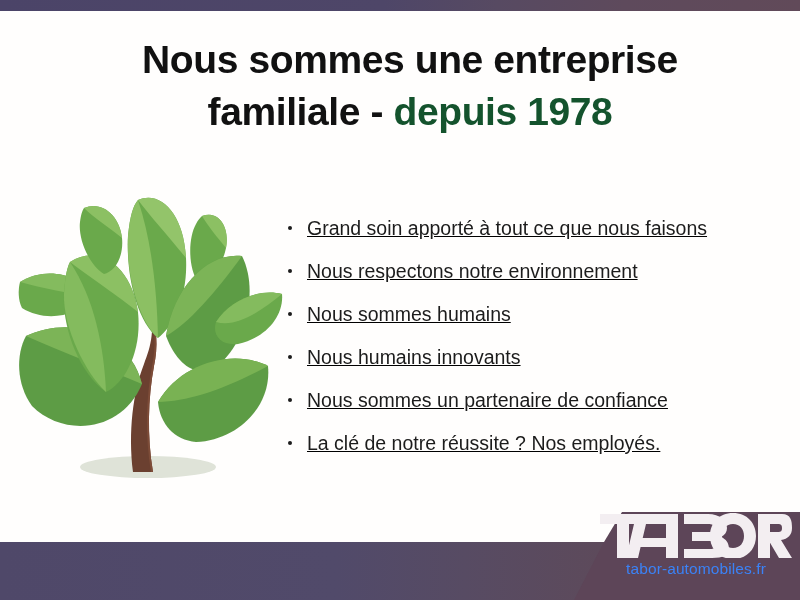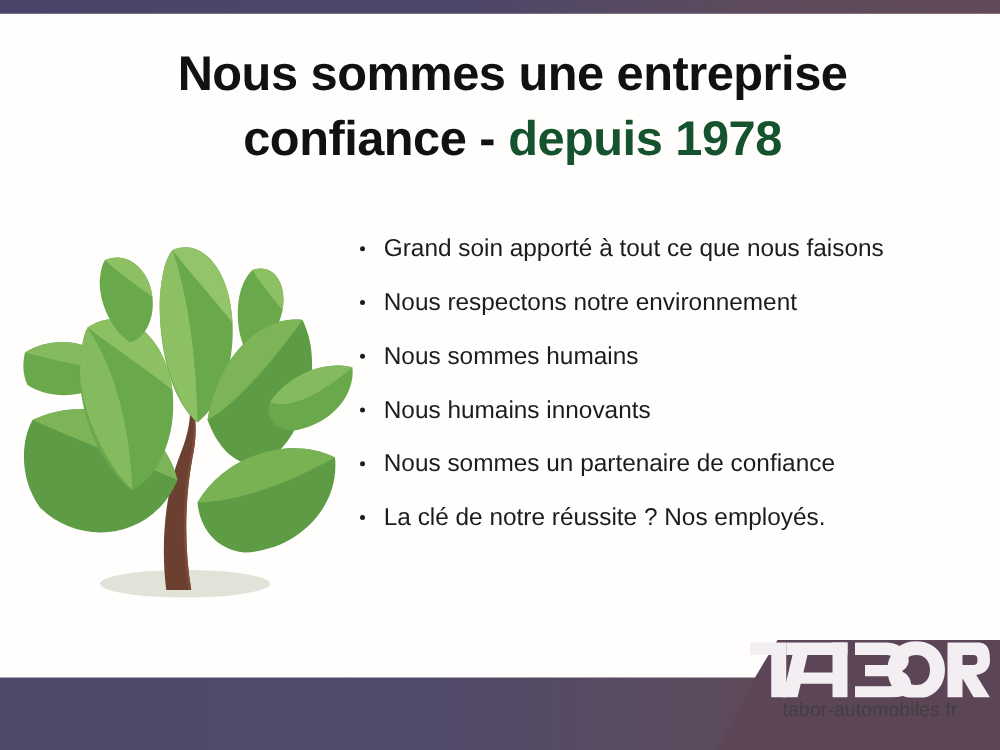--- a/index.html
+++ b/index.html
@@ -57,21 +57,21 @@
     top: 512px;
     width: 192px;
     height: 46px;
   }
   .logo-url {
     position: absolute;
     left: 600px;
     top: 560px;
     width: 192px;
     text-align: center;
-    color: #404040;
+    color: #3b82f6;
     font-size: 15.5px;
     letter-spacing: 0.1px;
     white-space: nowrap;
     font-family: "Liberation Sans", sans-serif;
   }
 
   
   .heading {
     position: absolute;
     left: 60px;
@@ -86,25 +86,26 @@
     font-family: "Liberation Sans", sans-serif;
   }
   .heading .accent {
     color: #14532d;
   }
 
   
   .bullets {
     position: absolute;
     left: 284px;
-    top: 178px;
+    top: 207px;
     width: 500px;
     margin: 0;
     padding: 0;
     list-style: none;
+    text-decoration: underline;
   }
   .bullets li {
     position: relative;
     height: 43px;
     line-height: 43px;
     padding-left: 23px;
     font-size: 19.5px;
     color: #1c1c1c;
     white-space: nowrap;
     font-family: "Liberation Sans", sans-serif;
@@ -130,21 +131,21 @@
 </style>
 </head>
 <body>
 
 <div class="slide">
 
   <div class="bar-top"></div>
 
   <div class="heading">
     <span>Nous sommes une entreprise</span><br>
-    <span>confiance - </span><span class="accent">depuis 1978</span>
+    <span>familiale - </span><span class="accent">depuis 1978</span>
   </div>
 
   <div class="tree">
     <svg viewBox="0 0 270 308" width="270" height="308" xmlns="http://www.w3.org/2000/svg">
 
       <ellipse cx="132" cy="281" rx="68" ry="11" fill="#dfe3d8"></ellipse>
 
       <path d="M117 286 C112 246, 117 206, 128 178 C135 160, 140 142, 132 116 C142 140, 142 162, 138 180 C132 212, 131 250, 137 286 Z" fill="#6b4030"></path>
       <path d="M132 116 C140 140, 140 162, 136 180 C130 212, 129 250, 135 286 L137 286 C131 250, 132 212, 138 180 C142 162, 142 140, 132 116 Z" fill="#7d4c38"></path>
 

